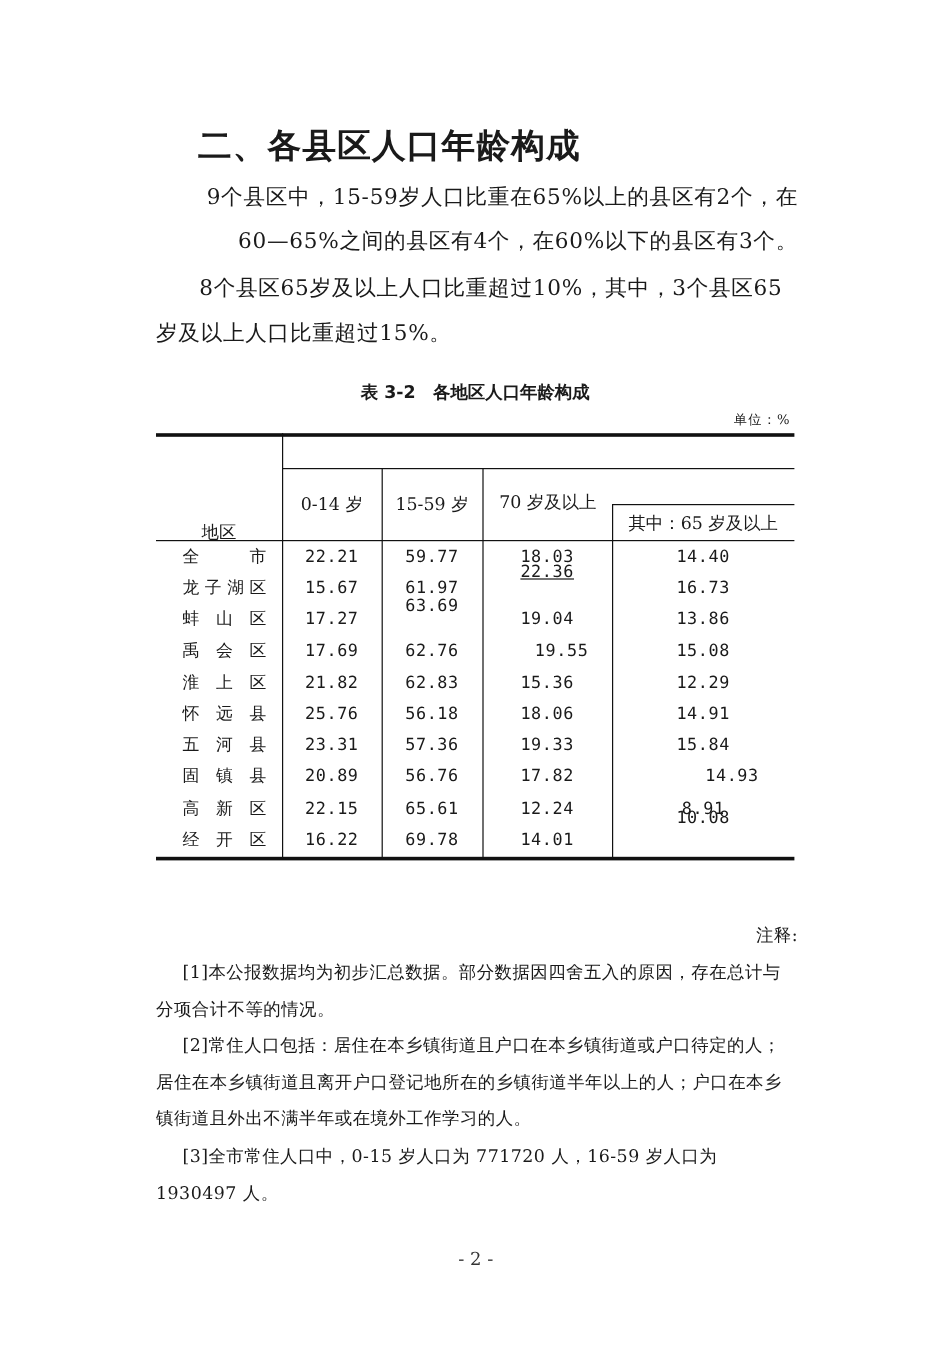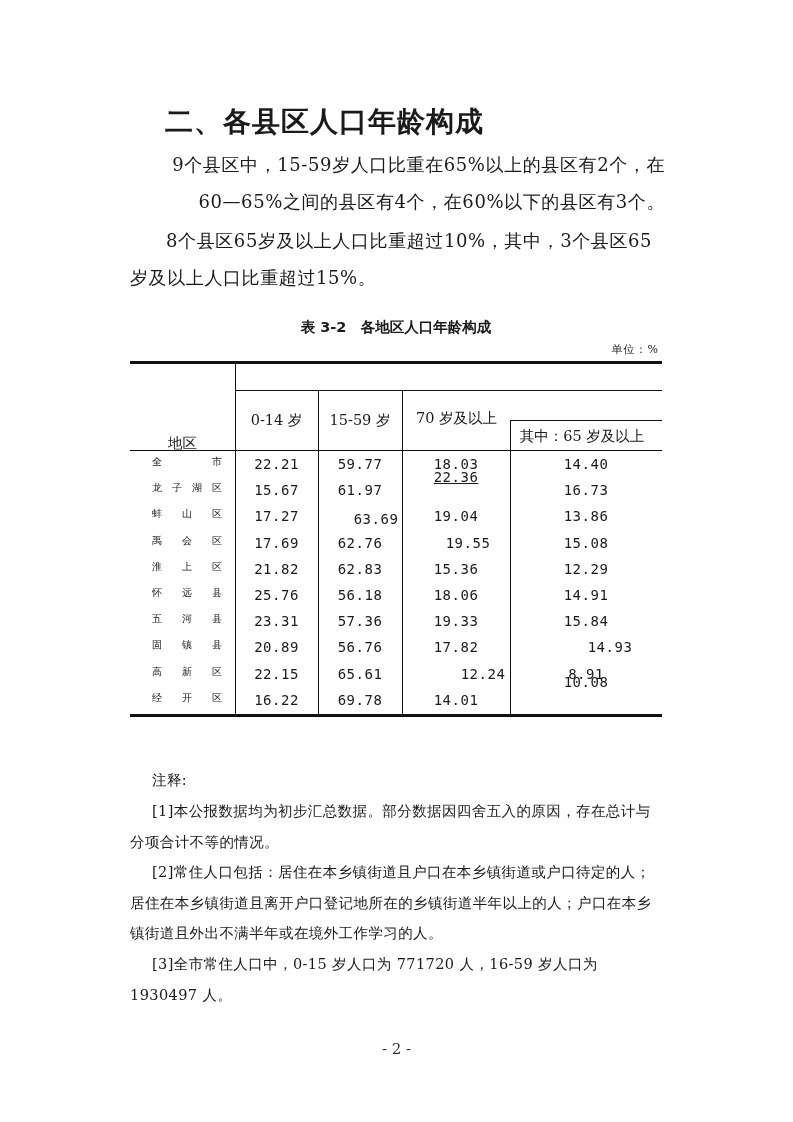--- a/index.html
+++ b/index.html
@@ -11,24 +11,24 @@
     .p1 { top: 146px; text-indent: 36px; text-align: right; }
     .p2 { top: 222px; text-indent: 36px; }
     .caption { left: 130px; width: 532px; top: 318px; text-align: center; font-size: 14.5px;
                font-family: "DejaVu Sans", "Liberation Sans", sans-serif; font-weight: bold; }
     .unit { right: 134px; top: 342px; font-size: 11px; letter-spacing: 1px; }
 
     .tbl { left: 130px; top: 361px; width: 532px; height: 356px; }
     .rule { position: absolute; background: #111; }
     .cell { position: absolute; font-size: 14.5px; text-align: center; }
     .num { font-family: "DejaVu Sans Mono", "Liberation Mono", monospace; font-size: 14px; letter-spacing: 0.5px; }
-    .region { position: absolute; left: 22px; width: 70px; font-size: 10px; text-align: justify; text-align-last: justify; }
+    .region { position: absolute; left: 22px; width: 70px; font-size: 14px; text-align: justify; text-align-last: justify; }
 
     .notes { left: 130px; width: 535px; font-size: 14.5px; line-height: 30.5px; letter-spacing: 0.4px; }
-    .n0 { top: 765px; text-indent: 22px; }
+    .n0 { top: 765px; text-indent: 22px; text-align: right; }
     .n1 { top: 796px; text-indent: 22px; }
     .n2 { top: 857px; text-indent: 22px; }
     .n3 { top: 949px; text-indent: 22px; }
     .pagenum { left: 0; width: 793px; top: 1040px; text-align: center; font-size: 15px; color: #333; }
   </style>
 </head>
 <body>
 
 <div class="abs heading">二、各县区人口年龄构成</div>
 <div class="abs para p1">9个县区中，15-59岁人口比重在65%以上的县区有2个，在60—65%之间的县区有4个，在60%以下的县区有3个。</div>
@@ -46,41 +46,41 @@
   <div class="rule" style="left:0;top:353px;width:532px;height:3px;"></div>
   <div class="rule" style="left:105px;top:0;width:1px;height:354px;"></div>
   <div class="rule" style="left:188px;top:29px;width:1px;height:325px;"></div>
   <div class="rule" style="left:272px;top:29px;width:1px;height:325px;"></div>
   <div class="rule" style="left:380px;top:59px;width:1px;height:295px;"></div>
 
   <div class="cell" style="left:0;width:105px;top:37px;margin-top:36px;">地区</div>
   <div class="cell" style="left:105px;width:83px;top:50px;">0-14 岁</div>
   <div class="cell" style="left:188px;width:84px;top:50px;">15-59 岁</div>
   <div class="cell" style="left:272px;width:108px;top:48px;text-align:left;padding-left:14px;box-sizing:border-box;">70 岁及以上</div>
-  <div class="cell" style="left:364px;width:152px;top:66px;padding-left:12px;">其中：65 岁及以上</div>
+  <div class="cell" style="left:380px;width:152px;top:66px;">其中：65 岁及以上</div>
 
   <div id="rows">
       <div>
         <div class="region" style="top: 94px;">全市</div>
         <div class="cell num" style="left: 105px; width: 83px; top: 95px;">22.21</div>
         <div class="cell num" style="left: 188px; width: 84px; top: 95px;">59.77</div>
         <div class="cell num" style="left: 272px; width: 108px; top: 95px;">18.03</div>
         <div class="cell num" style="left: 380px; width: 152px; top: 95px;">14.40</div>
       </div>
       <div>
         <div class="region" style="top: 120.2px;">龙子湖区</div>
         <div class="cell num" style="left: 105px; width: 83px; top: 121.2px;">15.67</div>
         <div class="cell num" style="left: 188px; width: 84px; top: 121.2px;">61.97</div>
         <div class="cell num" style="left: 272px; width: 108px; top: 108px; text-decoration: underline;">22.36</div>
         <div class="cell num" style="left: 380px; width: 152px; top: 121.2px;">16.73</div>
       </div>
       <div>
         <div class="region" style="top: 146.4px;">蚌山区</div>
         <div class="cell num" style="left: 105px; width: 83px; top: 147.4px;">17.27</div>
-        <div class="cell num" style="left: 188px; width: 84px; top: 150px; padding-left: 16px;">63.69</div>
+        <div class="cell num" style="left: 188px; width: 84px; top: 136px;">63.69</div>
         <div class="cell num" style="left: 272px; width: 108px; top: 147.4px;">19.04</div>
         <div class="cell num" style="left: 380px; width: 152px; top: 147.4px;">13.86</div>
       </div>
       <div>
         <div class="region" style="top: 172.6px;">禹会区</div>
         <div class="cell num" style="left: 105px; width: 83px; top: 173.6px;">17.69</div>
         <div class="cell num" style="left: 188px; width: 84px; top: 173.6px;">62.76</div>
         <div class="cell num" style="left: 284px; width: 108px; top: 173.6px;">19.55</div>
         <div class="cell num" style="left: 380px; width: 152px; top: 173.6px;">15.08</div>
       </div>
@@ -109,21 +109,21 @@
         <div class="region" style="top: 277.4px;">固镇县</div>
         <div class="cell num" style="left: 105px; width: 83px; top: 278.4px;">20.89</div>
         <div class="cell num" style="left: 188px; width: 84px; top: 278.4px;">56.76</div>
         <div class="cell num" style="left: 272px; width: 108px; top: 278.4px;">17.82</div>
         <div class="cell num" style="left: 380px; width: 152px; top: 278.4px; padding-left: 24px;">14.93</div>
       </div>
       <div>
         <div class="region" style="top: 303.6px;">高新区</div>
         <div class="cell num" style="left: 105px; width: 83px; top: 304.6px;">22.15</div>
         <div class="cell num" style="left: 188px; width: 84px; top: 304.6px;">65.61</div>
-        <div class="cell num" style="left: 272px; width: 108px; top: 304.6px; margin-left: 27px;">12.24</div>
+        <div class="cell num" style="left: 272px; width: 108px; top: 304.6px;">12.24</div>
         <div class="cell num" style="left: 380px; width: 152px; top: 304.6px;">8.91</div>
       </div>
       <div>
         <div class="region" style="top: 329.8px;">经开区</div>
         <div class="cell num" style="left: 105px; width: 83px; top: 330.8px;">16.22</div>
         <div class="cell num" style="left: 188px; width: 84px; top: 330.8px;">69.78</div>
         <div class="cell num" style="left: 272px; width: 108px; top: 330.8px;">14.01</div>
         <div class="cell num" style="left: 380px; width: 152px; top: 313px;">10.08</div>
       </div>
     </div>

